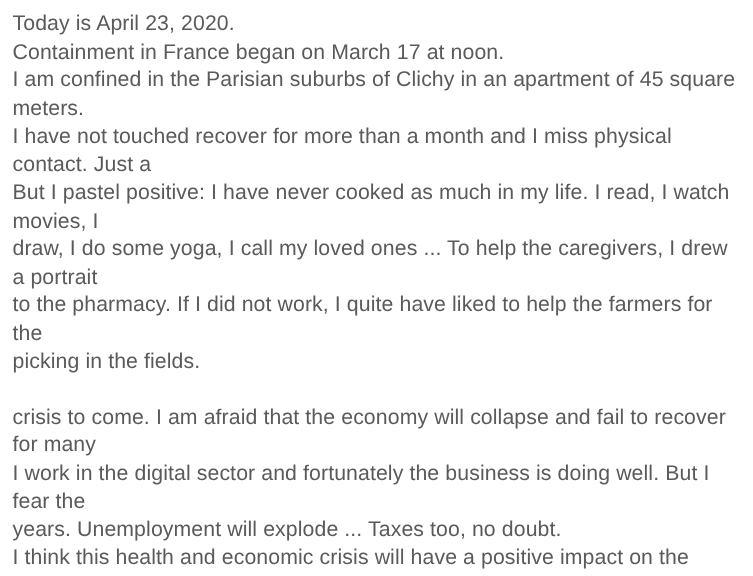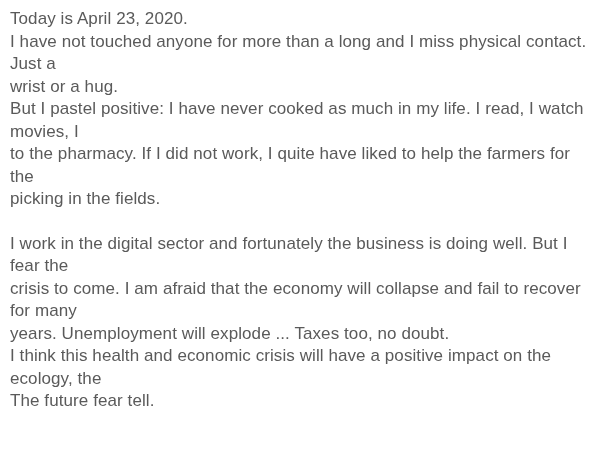--- a/index.html
+++ b/index.html
@@ -35,28 +35,30 @@
     height: 22px;
   }
 </style>
 </head>
 <body>
 
 <div class="page">
   <div class="text-block" id="doc-root">
       <div class="para">
         <div>Today is April 23, 2020.</div>
-        <div>I have not touched anyone for more than a long and I miss physical contact. Just a</div>
-        <div>wrist or a hug.</div>
+        <div>Containment in France began on March 17 at noon.</div>
+        <div>I am confined in the Parisian suburbs of Clichy in an apartment of 45 square meters.</div>
+        <div>I have not touched recover for more than a month and I miss physical contact. Just a</div>
         <div>But I pastel positive: I have never cooked as much in my life. I read, I watch movies, I</div>
+        <div>draw, I do some yoga, I call my loved ones ... To help the caregivers, I drew a portrait</div>
         <div>to the pharmacy. If I did not work, I quite have liked to help the farmers for the</div>
         <div>picking in the fields.</div>
       </div>
       <div class="spacer"></div>
       <div class="para">
+        <div>crisis to come. I am afraid that the economy will collapse and fail to recover for many</div>
         <div>I work in the digital sector and fortunately the business is doing well. But I fear the</div>
-        <div>crisis to come. I am afraid that the economy will collapse and fail to recover for many</div>
         <div>years. Unemployment will explode ... Taxes too, no doubt.</div>
         <div>I think this health and economic crisis will have a positive impact on the ecology, the</div>
         <div>The future fear tell.</div>
       </div>
     </div>
 </div>
 
 </body></html>

